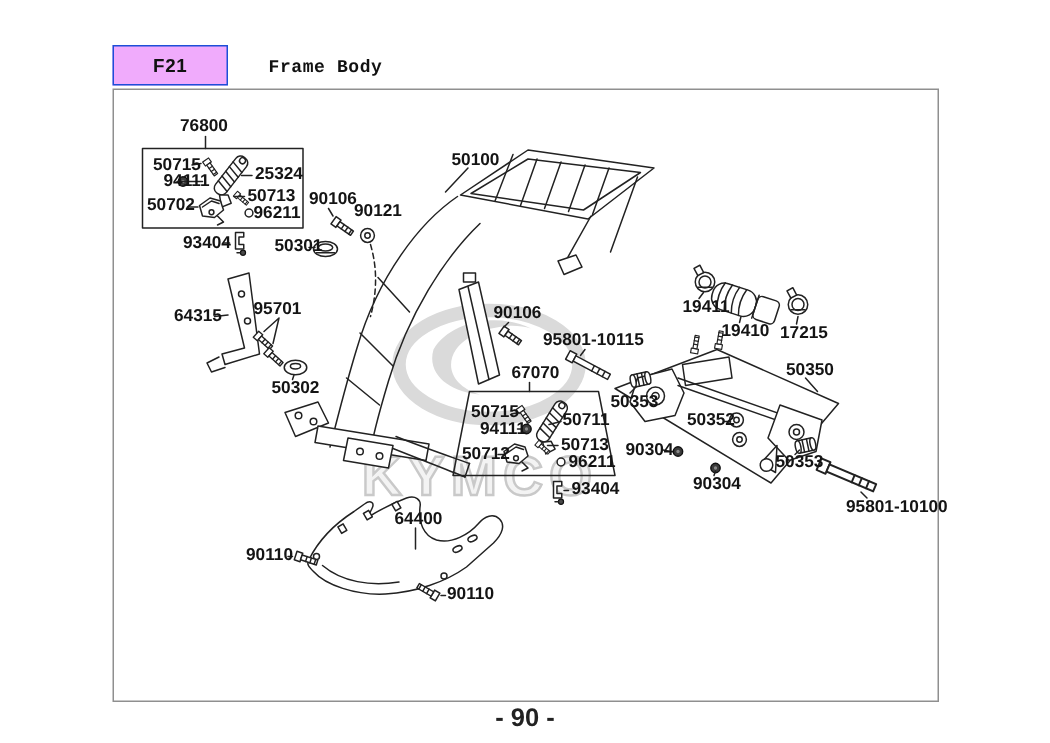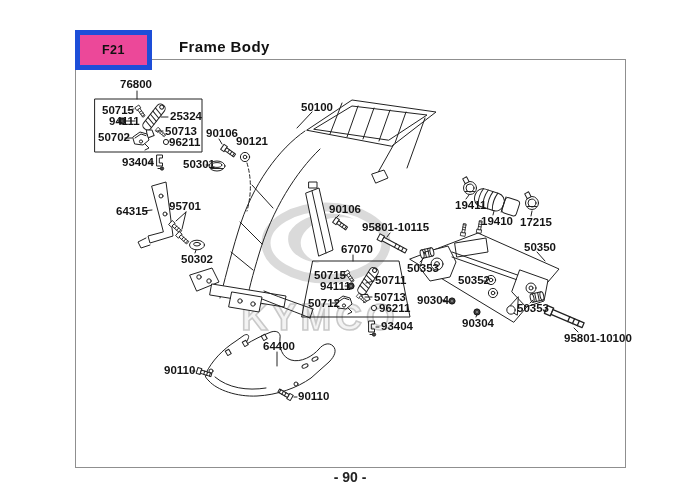--- a/index.html
+++ b/index.html
@@ -1,25 +1,25 @@
 <!DOCTYPE html>
 <html><head>
 <meta charset="utf-8">
 <style>
   html,body{margin:0;padding:0;background:#fff;}
   body{width:700px;height:495px;position:relative;overflow:hidden;
        font-family:"Liberation Sans",sans-serif;color:#111;}
   #main-border{position:absolute;left:75px;top:59px;width:549px;height:407px;
        border:1px solid #8f8f8f;background:transparent;}
-  #hdr-code{position:absolute;left:75px;top:30px;width:77px;height:40px;
-       border:5px solid #1d4ed8;box-sizing:border-box;display:flex;align-items:center;
-       justify-content:center;font-weight:700;font-size:12.5px;letter-spacing:.5px;background:#ec4899;}
-  #hdr-title{position:absolute;left:179px;top:38px;font-weight:700;font-size:15px;letter-spacing:.4px;}
+  #hdr-code{position:absolute;left:75px;top:30px;width:77px;height:27px;
+       border:1px solid #1d4ed8;box-sizing:border-box;display:flex;align-items:center;
+       justify-content:center;font-weight:700;font-size:12.5px;letter-spacing:.5px;background:#f0abfc;}
+  #hdr-title{position:absolute;left:179px;top:38px;font-weight:700;font-size:12px;letter-spacing:.4px;font-family:Liberation Mono, monospace;}
   #footer-page{position:absolute;left:0;top:469px;width:700px;text-align:center;
-       font-size:14px;font-weight:700;color:#222;}
+       font-size:17px;font-weight:700;color:#222;}
   .lbl{position:absolute;font-size:11.5px;font-weight:700;line-height:1;
        white-space:nowrap;color:#141414;}
   #art{position:absolute;left:0;top:0;}
   .ln{stroke:#222;stroke-width:1;fill:none;stroke-linejoin:round;stroke-linecap:round;}
   .fw{fill:#fff;}
   .dash{stroke-dasharray:3.5 2.5;}
 </style>
 </head>
 <body>
 

